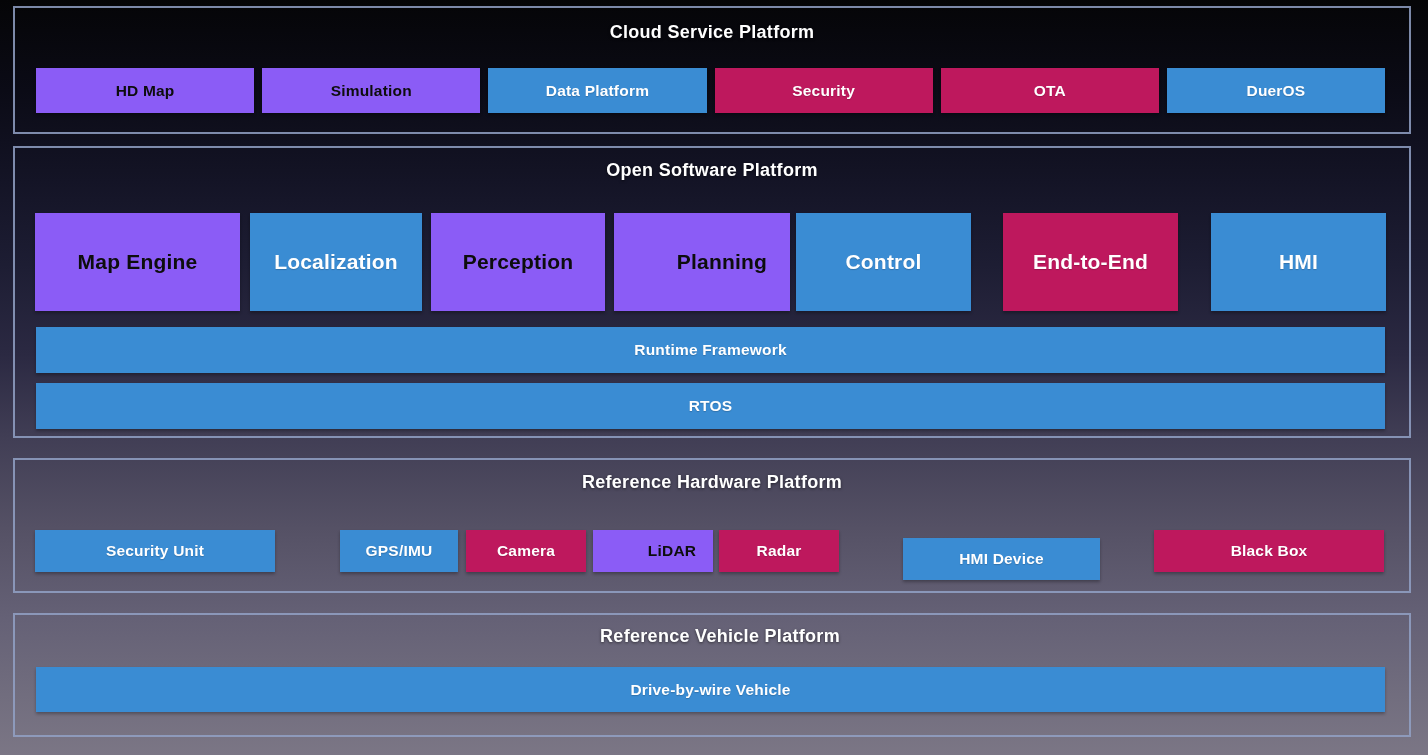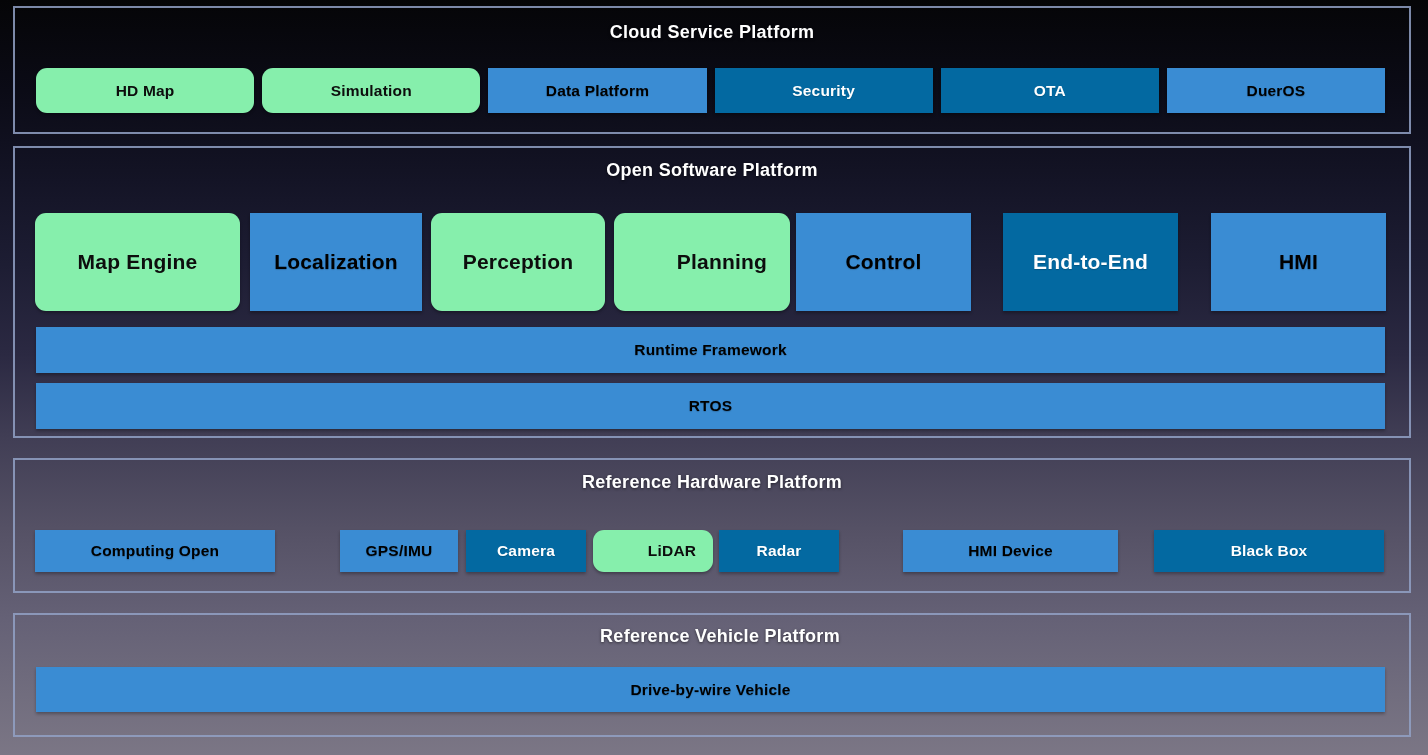--- a/index.html
+++ b/index.html
@@ -20,23 +20,23 @@
     color:#ffffff;font-weight:bold;font-size:18px;letter-spacing:0.3px;
     text-shadow:0 1px 3px rgba(0,0,0,0.55);
   }
   .box{
     position:absolute;box-sizing:border-box;
     display:flex;align-items:center;justify-content:center;
     font-weight:bold;font-size:15.5px;letter-spacing:0.2px;
     box-shadow:0 2px 3px rgba(0,0,0,0.30);
     text-shadow:0 1px 1px rgba(0,0,0,0.18);
   }
-  .box[data-color="yellow"]{background:#86efac;color:#0d0d0d;text-shadow:none;border-radius:11px;}
-  .box[data-color="blue"]{background:#3A8CD3;color:#000000;}
-  .box[data-color="red"]{background:#0369a1;color:#ffffff;}
+  .box[data-color="yellow"]{background:#8b5cf6;color:#0d0d0d;text-shadow:none;}
+  .box[data-color="blue"]{background:#3A8CD3;color:#ffffff;}
+  .box[data-color="red"]{background:#be185d;color:#ffffff;}
 
   
   #panel-cloud{top:6px;height:128px;}
   #panel-cloud .panel-title{top:14px;}
   .cloud-row{position:absolute;top:60px;left:21px;right:24px;height:45px;display:flex;gap:8px;}
   .cloud-row .box{position:relative;flex:1;}
 
   
   #panel-software{top:146px;height:292px;}
   #panel-software .panel-title{top:12px;}
@@ -54,21 +54,21 @@
 
   
   #panel-hardware{top:458px;height:135px;}
   #panel-hardware .panel-title{top:12px;}
   .hw{top:70px;height:42px;}
   #hw-computing-unit{left:20px;width:240px;}
   #hw-gps-imu{left:325px;width:118px;}
   #hw-camera{left:451px;width:120px;}
   #hw-lidar{left:578px;width:120px;padding-left:38px;}
   #hw-radar{left:704px;width:120px;}
-  #hw-hmi-device{left:888px;width:215px;}
+  #hw-hmi-device{left:888px;width:197px;margin-top:8px;}
   #hw-black-box{left:1139px;width:230px;}
 
   
   #panel-vehicle{top:613px;height:124px;}
   #panel-vehicle .panel-title{top:11px;padding-left:8px;}
   #bar-drive-by-wire{top:52px;left:21px;right:24px;height:45px;}
 </style>
 </head>
 <body>
 
@@ -92,21 +92,21 @@
   <div class="box module" id="mod-planning" data-color="yellow">Planning</div>
   <div class="box module" id="mod-control" data-color="blue">Control</div>
   <div class="box module" id="mod-end-to-end" data-color="red">End-to-End</div>
   <div class="box module" id="mod-hmi" data-color="blue">HMI</div>
   <div class="box wide-bar" id="bar-runtime" data-color="blue">Runtime Framework</div>
   <div class="box wide-bar" id="bar-rtos" data-color="blue">RTOS</div>
 </section>
 
 <section class="panel" id="panel-hardware">
   <div class="panel-title">Reference Hardware Platform</div>
-  <div class="box hw" id="hw-computing-unit" data-color="blue">Computing Open</div>
+  <div class="box hw" id="hw-computing-unit" data-color="blue">Security Unit</div>
   <div class="box hw" id="hw-gps-imu" data-color="blue">GPS/IMU</div>
   <div class="box hw" id="hw-camera" data-color="red">Camera</div>
   <div class="box hw" id="hw-lidar" data-color="yellow">LiDAR</div>
   <div class="box hw" id="hw-radar" data-color="red">Radar</div>
   <div class="box hw" id="hw-hmi-device" data-color="blue">HMI Device</div>
   <div class="box hw" id="hw-black-box" data-color="red">Black Box</div>
 </section>
 
 <section class="panel" id="panel-vehicle">
   <div class="panel-title">Reference Vehicle Platform</div>

